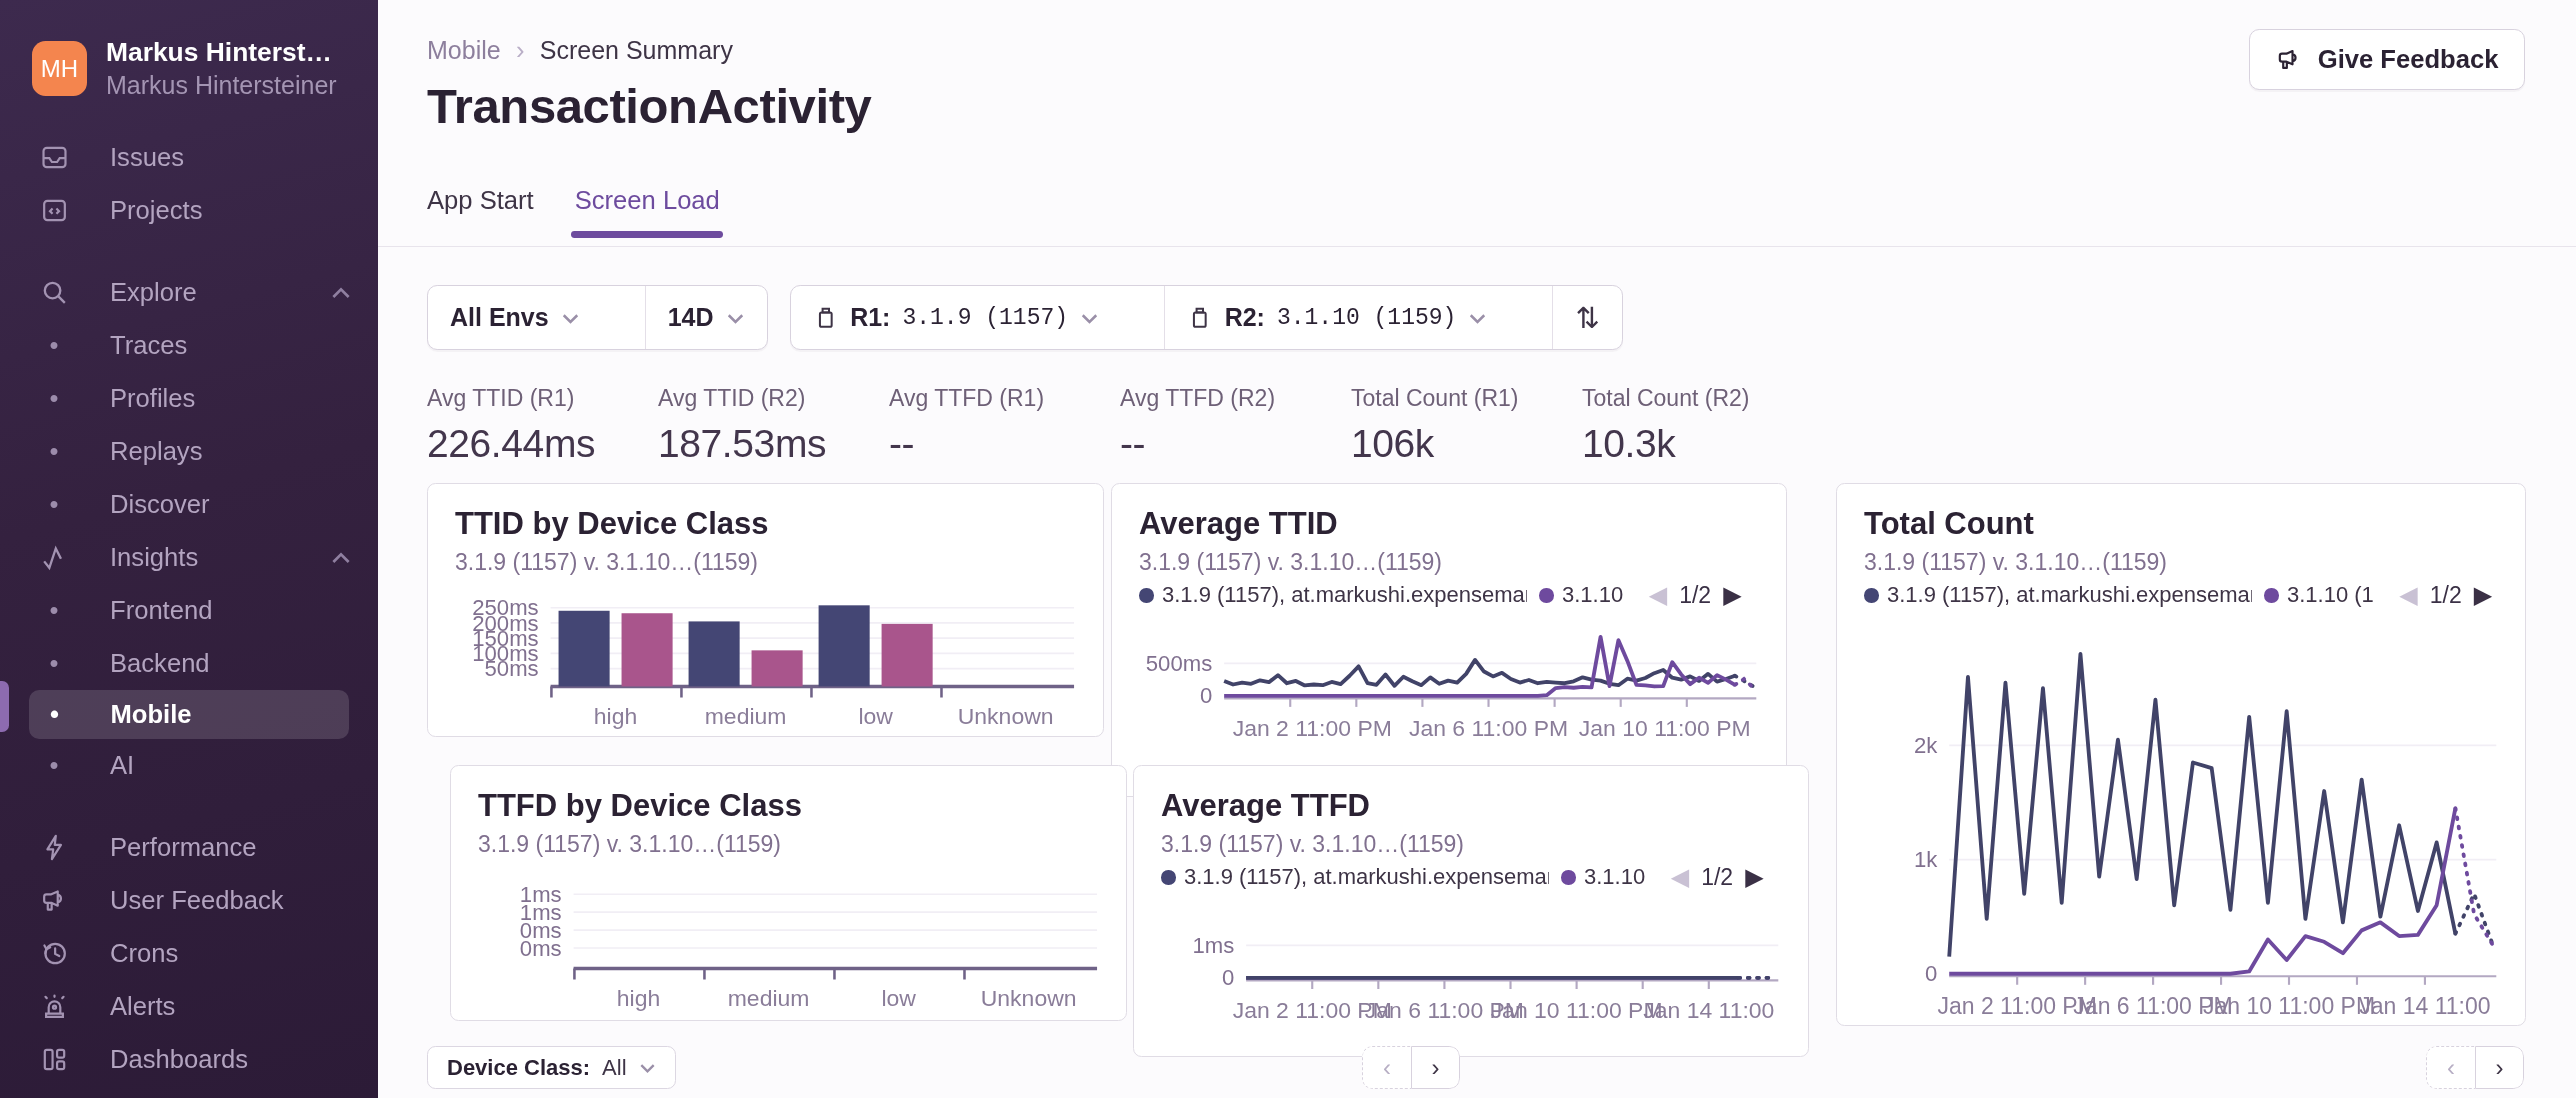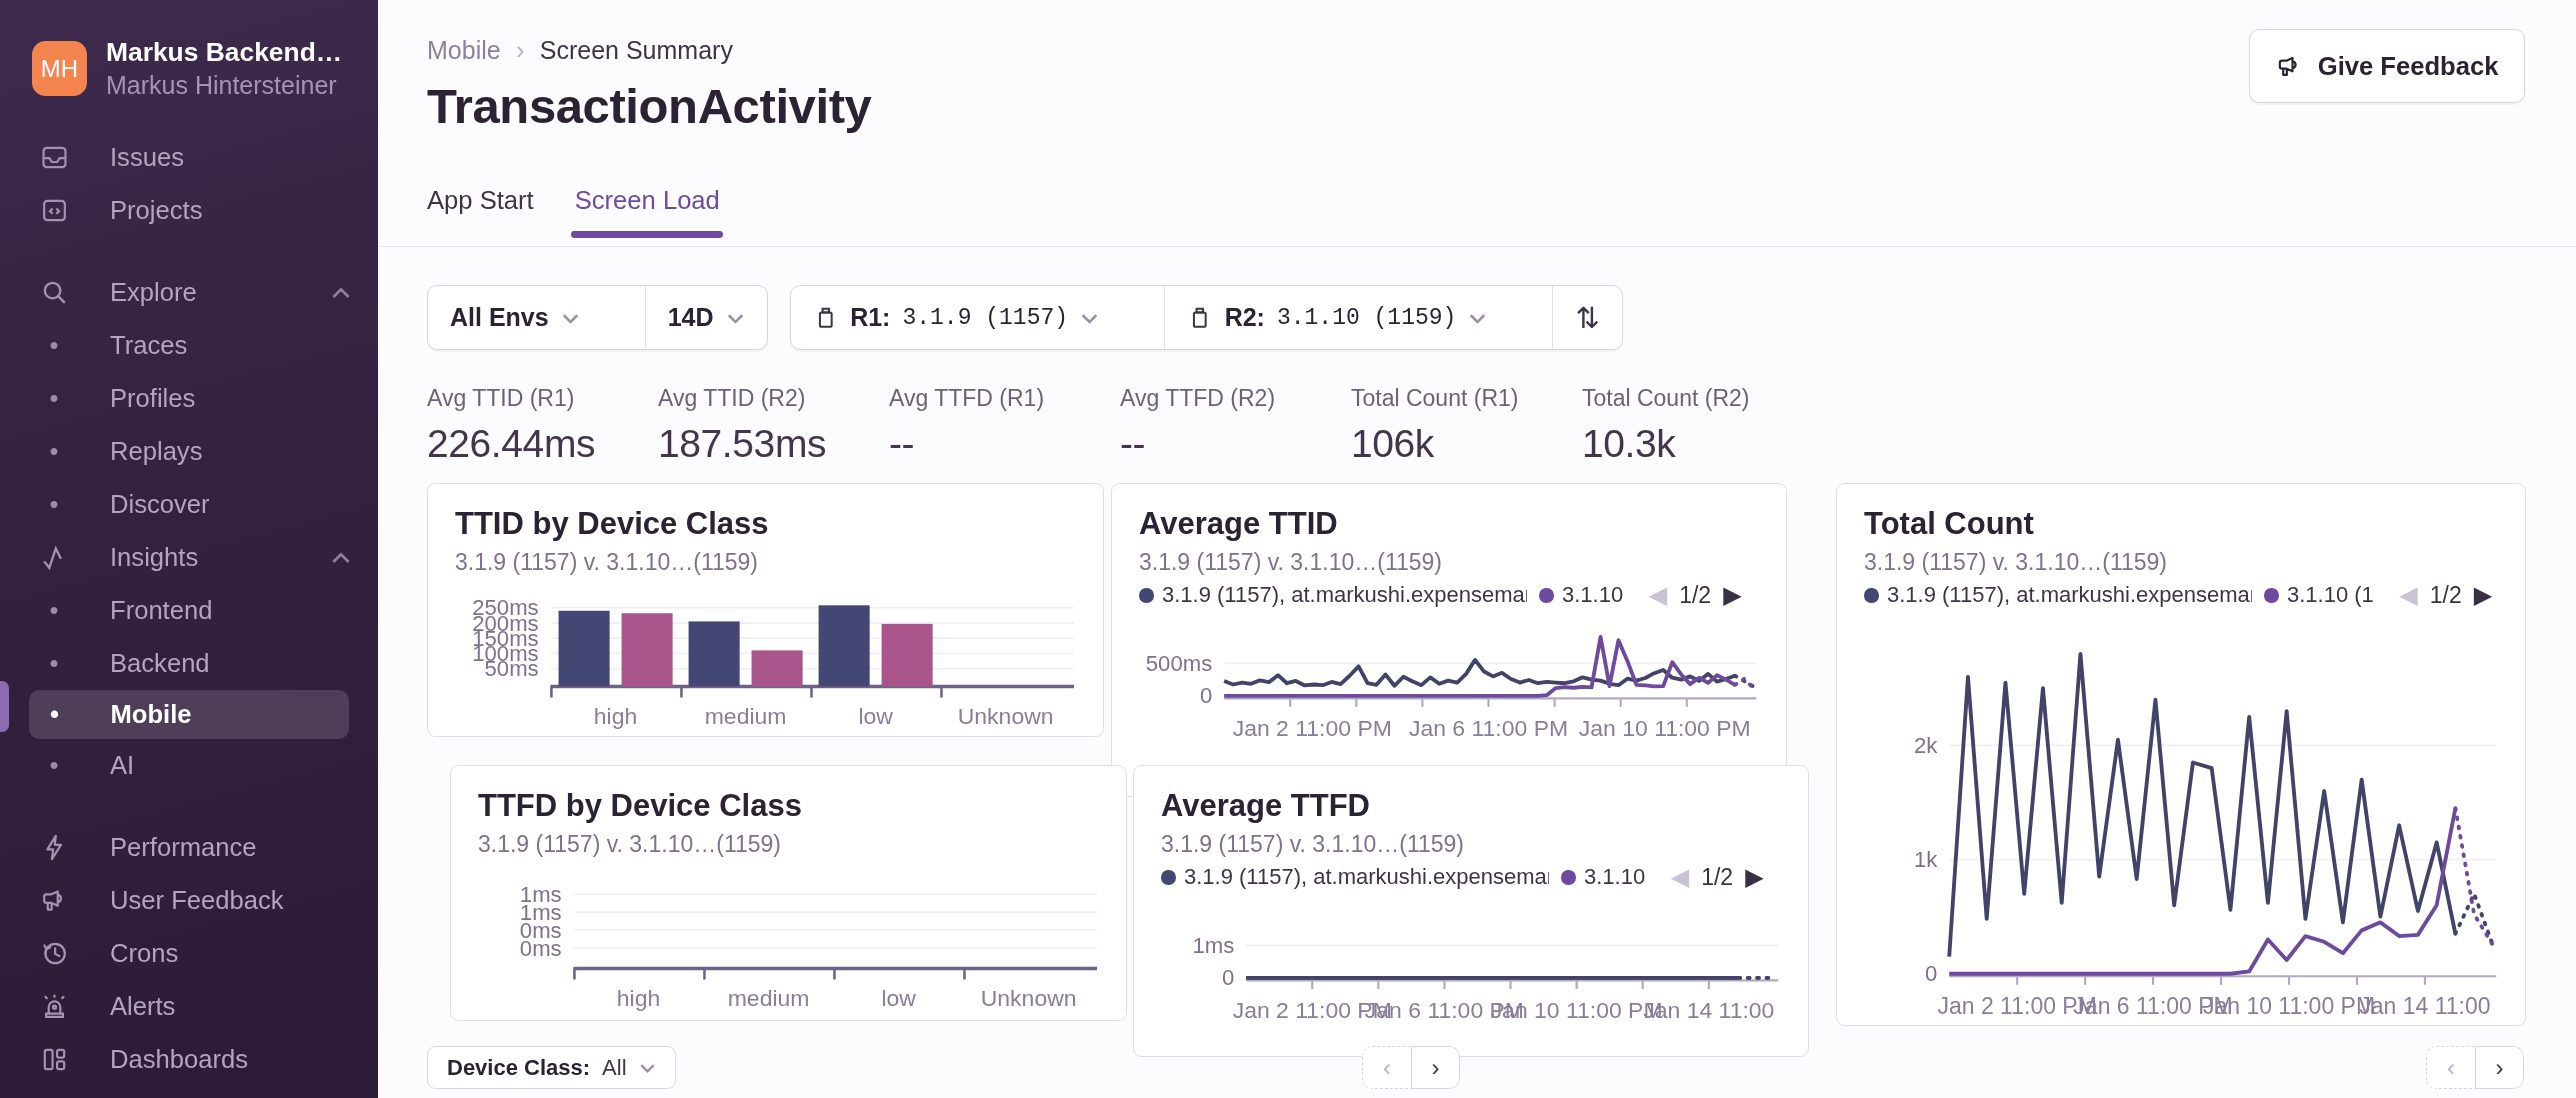--- a/index.html
+++ b/index.html
@@ -25,21 +25,21 @@
   .nav-row.sel { background:rgba(255,255,255,0.14); border-radius:10.2px; margin:0 29px; padding:0 0 0 8.5px; color:#ffffff; font-weight:600; height:49px; }
   .nav-row.sel .blt { color:#fff; }
   .active-pill { position:absolute; left:0; top:681px; width:8.5px; height:51px; border-radius:0 6.8px 6.8px 0; background:#8d6bb0; }
 
   
   .main { position:relative; flex:1; height:100%; background:#fcfbfd; }
   .crumbs { position:absolute; left:49px; top:36px; display:flex; align-items:center; gap:15.3px; font-size:25px; }
   .crumb-1 { color:#8d7f9d; cursor:pointer; }
   .crumb-sep { color:#b9aec7; font-size:25.6px; }
   .crumb-2 { color:#3e3446; }
-  .feedback-btn { position:absolute; right:51px; top:29px; height:74px; display:flex; align-items:center; gap:13.6px;
+  .feedback-btn { position:absolute; right:51px; top:29px; height:61px; display:flex; align-items:center; gap:13.6px;
     background:#fff; border:1.3px solid #d8d2de; border-radius:10.2px; padding:0 25.6px; font-size:25.6px; font-weight:700;
     color:#2b2233; cursor:pointer; box-shadow:0 1.7px 0.9px rgba(43,34,51,0.04); }
   .page-title { position:absolute; left:49px; top:78px; font-size:49px; font-weight:700; letter-spacing:-0.4px; color:#2b2233; }
   .tabs { position:absolute; left:49px; top:186px; display:flex; gap:41px; font-size:25.6px; }
   .tab { position:relative; padding-bottom:20.4px; color:#3e3446; cursor:pointer; }
   .tab.active { color:#6d4b9e; }
   .tab.active::after { content:""; position:absolute; left:-3.4px; right:-3.4px; bottom:-2.6px; height:6.8px; border-radius:3.4px; background:#6d4b9e; }
   .hdr-divider { position:absolute; left:0; right:0; top:246px; height:1.3px; background:#e8e4ec; }
 
   .filter-row { position:absolute; left:49px; top:285px; display:flex; gap:22px; }
@@ -97,21 +97,21 @@
 </style>
 </head>
 <body>
 
 <aside class="sidebar">
   <div class="user">
     <div class="avatar">
         <span>MH</span>
       </div>
     <div class="user-txt">
-      <div class="user-name">Markus Backend…</div>
+      <div class="user-name">Markus Hinterst…</div>
       <div class="user-org">Markus Hintersteiner</div>
     </div>
   </div>
   <div class="active-pill"></div>
   <nav class="nav">
     <div class="nav-row">
       <span class="nic">
           <svg width="31" height="31" viewBox="0 0 24 24" fill="none" stroke="currentColor" stroke-width="1.7">
             <rect x="3.5" y="4.5" width="17" height="15" rx="2.5"></rect>
             <path d="M3.5 12.5h4.5l2 3h4l2-3h4.5"></path>

